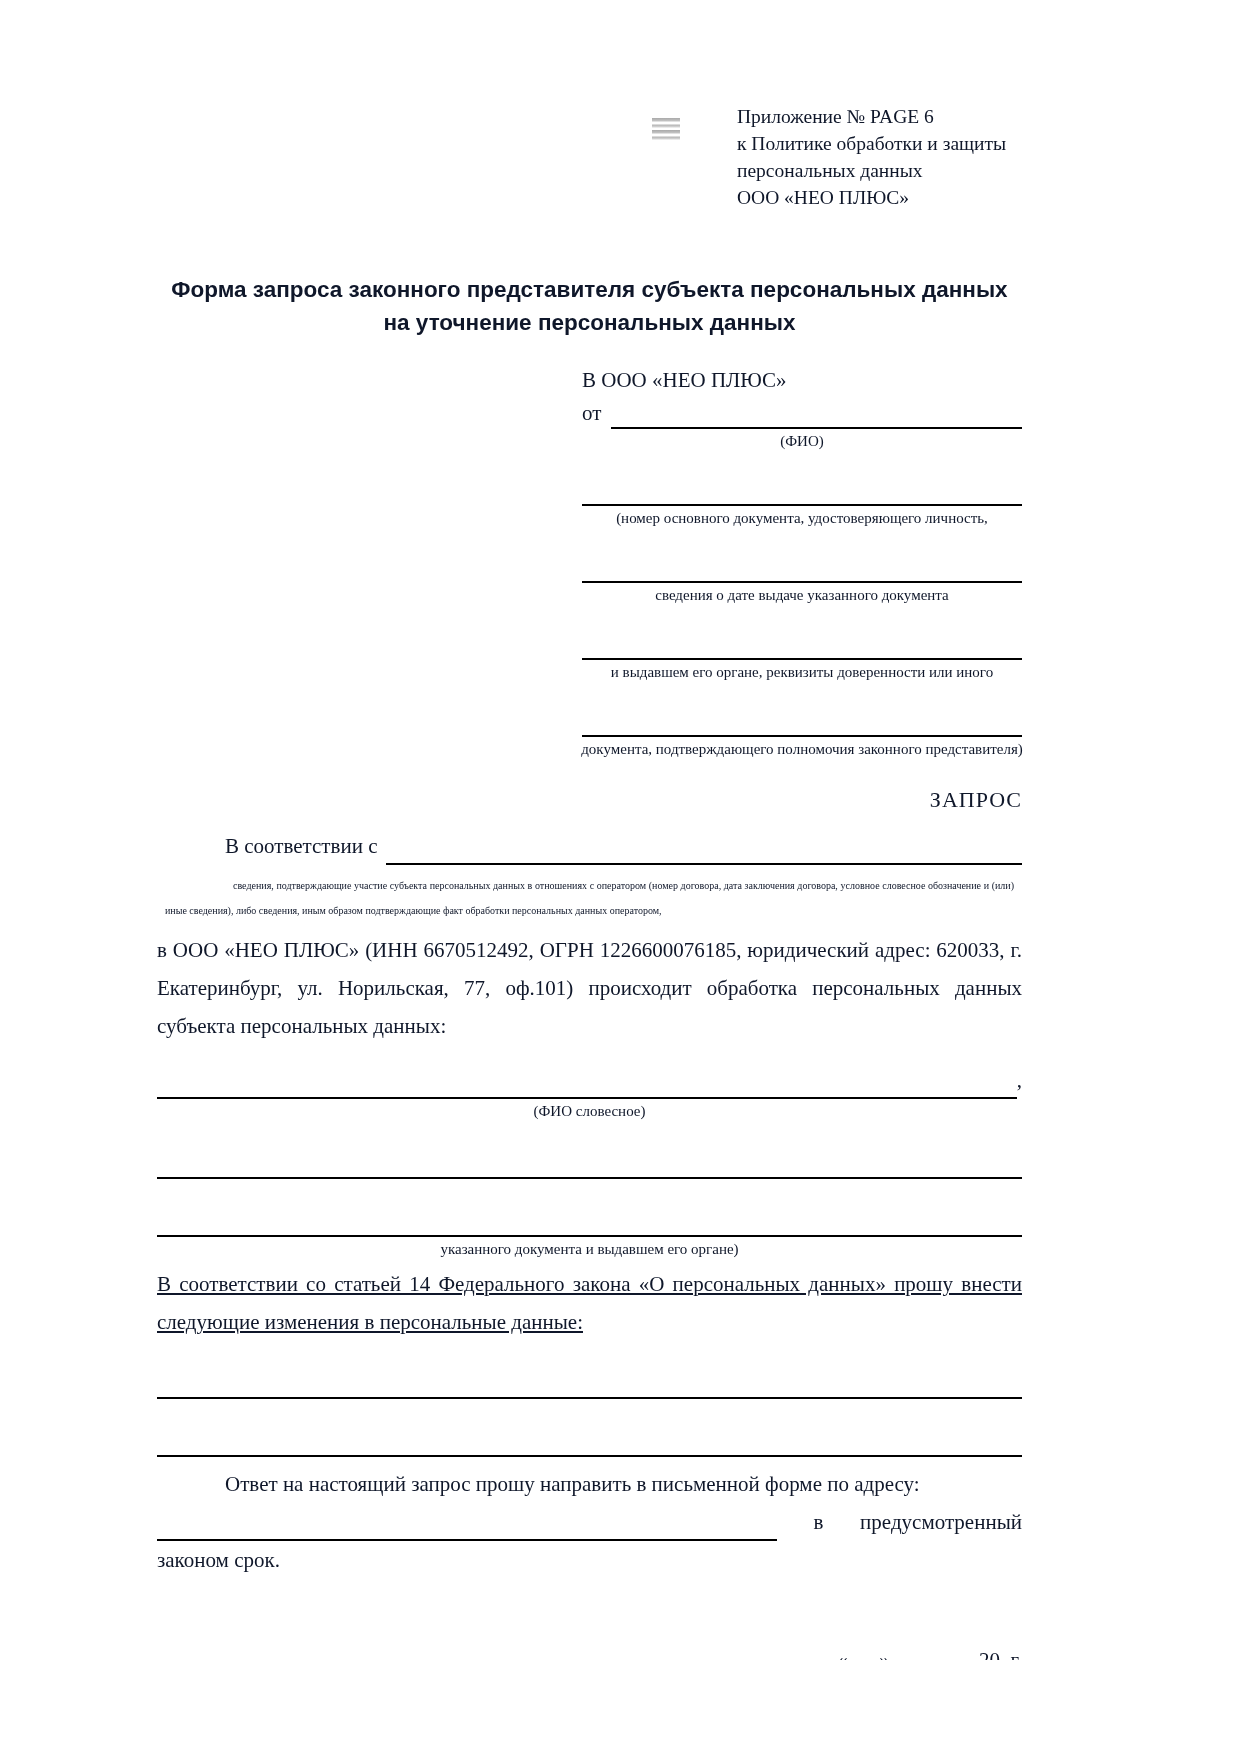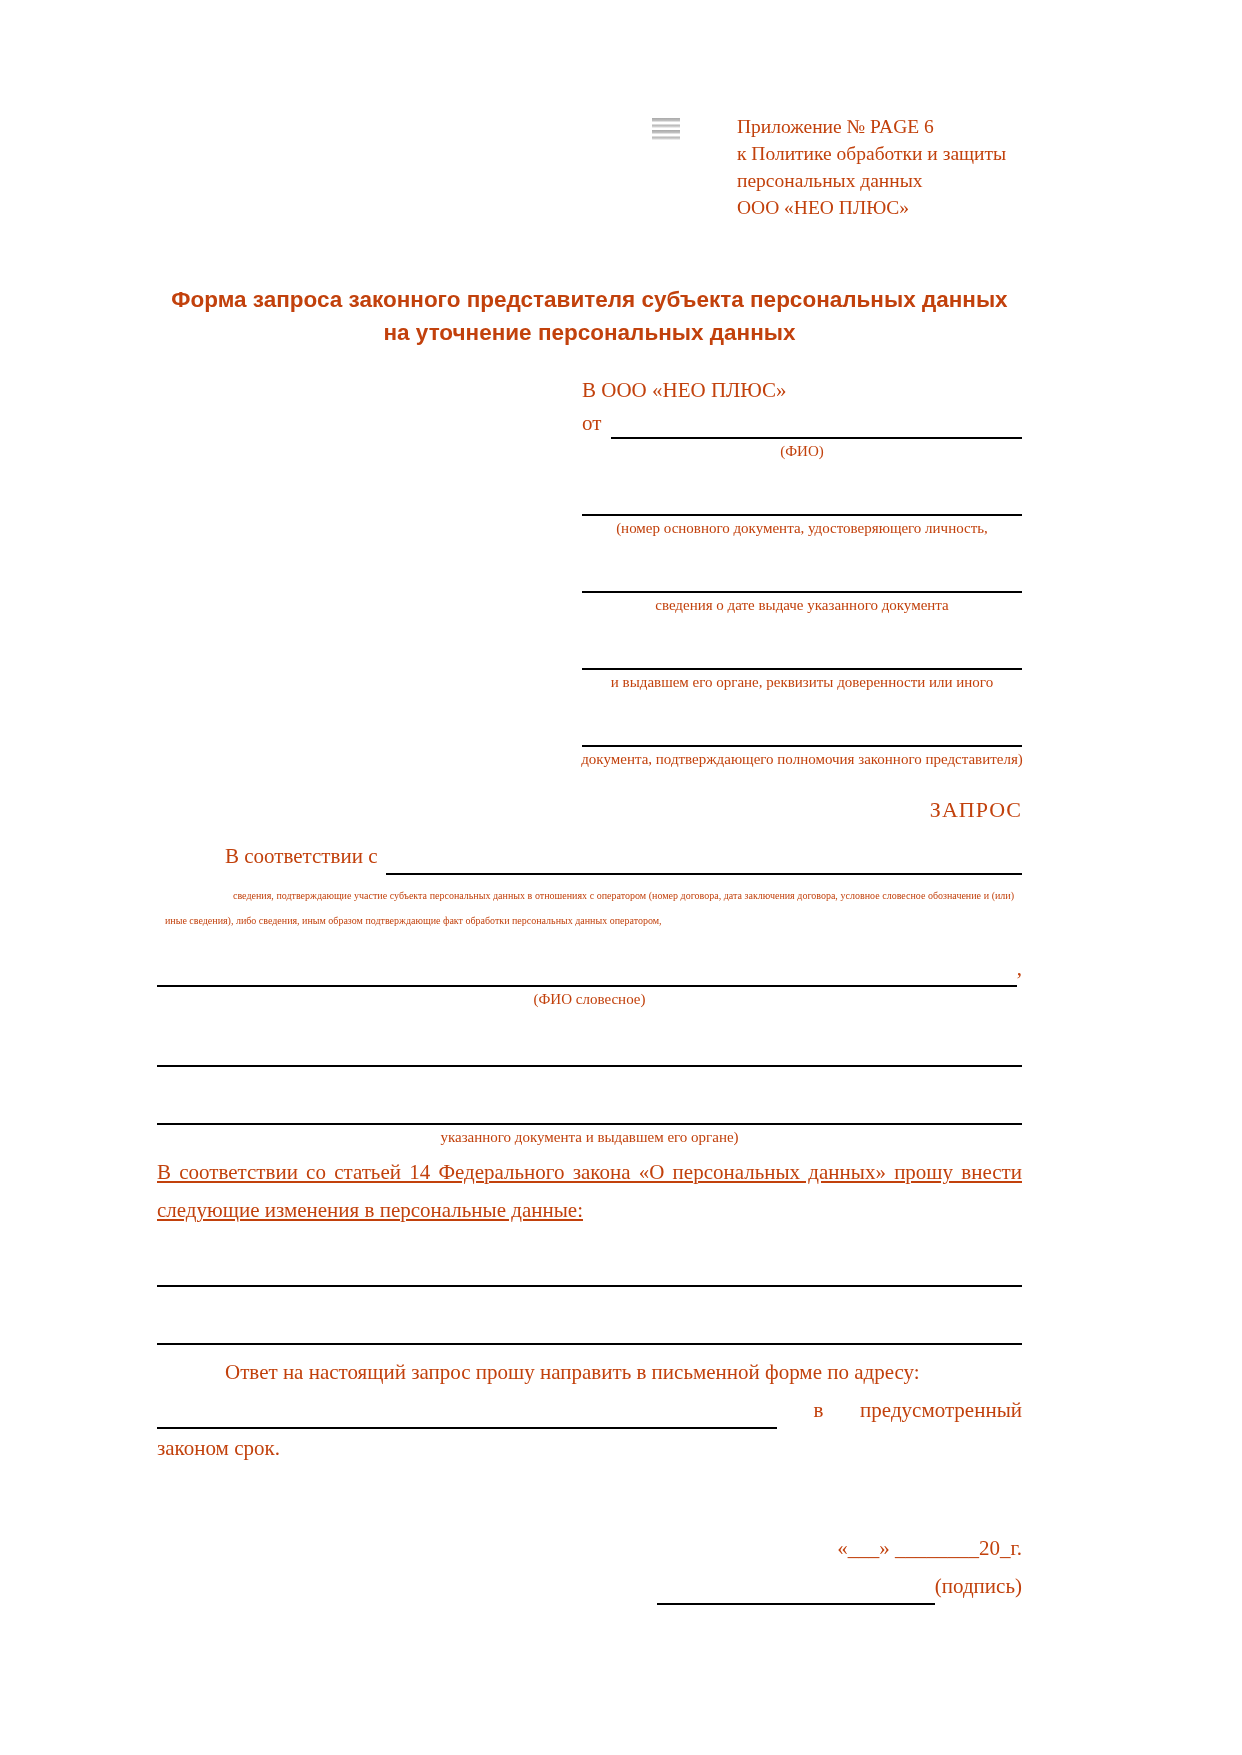--- a/index.html
+++ b/index.html
@@ -1,23 +1,23 @@
 <!DOCTYPE html>
 <html><head>
 <meta charset="utf-8">
 <style>
   html,body{margin:0;padding:0;background:#ffffff;}
   .page{
     position:relative;
     width:1242px;height:1660px;
-    background:#ffffff;color:#c2410c;
+    background:#ffffff;color:#0f172a;
     font-family:"Liberation Serif", serif;
     font-size:21px;line-height:38px;
     box-sizing:border-box;
-    padding:10px 220px 0 157px;
+    padding:0 220px 0 157px;
     overflow:hidden;
   }
   
   .artifact{
     position:absolute;left:652px;top:118px;width:28px;height:24px;
     background:repeating-linear-gradient(
       to bottom,
       #9a9a9a 0px,#b9b9b9 3px,#ffffff 4px,#ffffff 6px,
       #a8a8a8 7px,#cfcfcf 9px,#ffffff 10px,#ffffff 12px);
     opacity:.85;
@@ -129,20 +129,21 @@
 
   <div class="zapros">ЗАПРОС</div>
 
   <div class="intro-row">
     <span class="lbl">В соответствии с</span>
     <span class="uline flexline"></span>
   </div>
 
   <p class="fineprint">сведения, подтверждающие участие субъекта персональных данных в отношениях с оператором (номер договора, дата заключения договора, условное словесное обозначение и (или) иные сведения), либо сведения, иным образом подтверждающие факт обработки персональных данных оператором,</p>
 
+  <p class="para">в ООО «НЕО ПЛЮС» (ИНН 6670512492, ОГРН 1226600076185, юридический адрес: 620033, г. Екатеринбург, ул. Норильская, 77, оф.101) происходит обработка персональных данных субъекта персональных данных:</p>
 
   <div class="subject-row">
     <span class="uline flexline"></span>
     <span class="comma">,</span>
   </div>
   <div class="caption">(ФИО словесное)</div>
 
   <div class="rule-row"></div>
 
   <div class="rule-row"></div>

